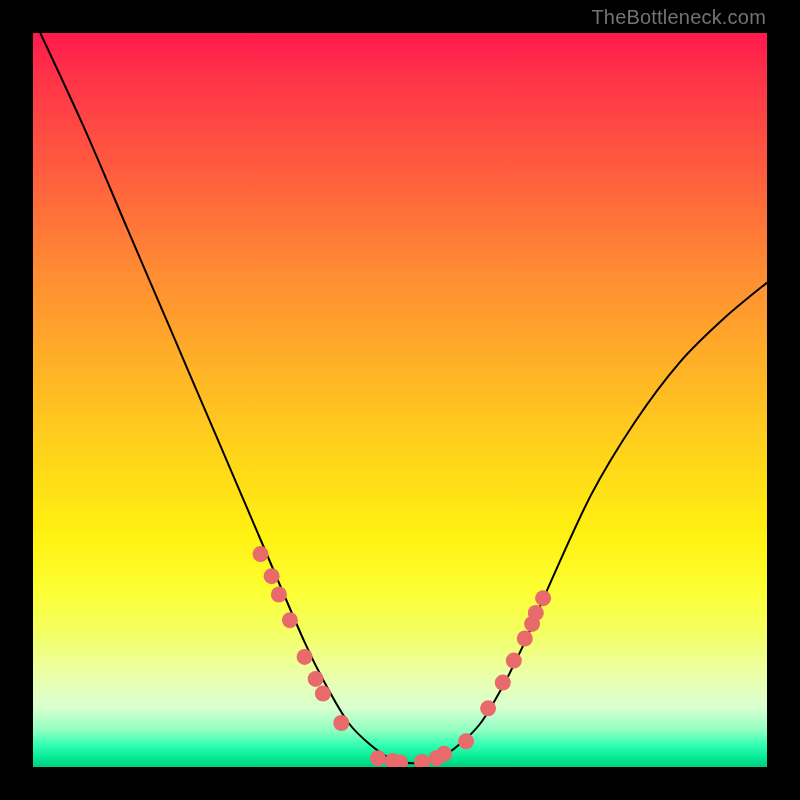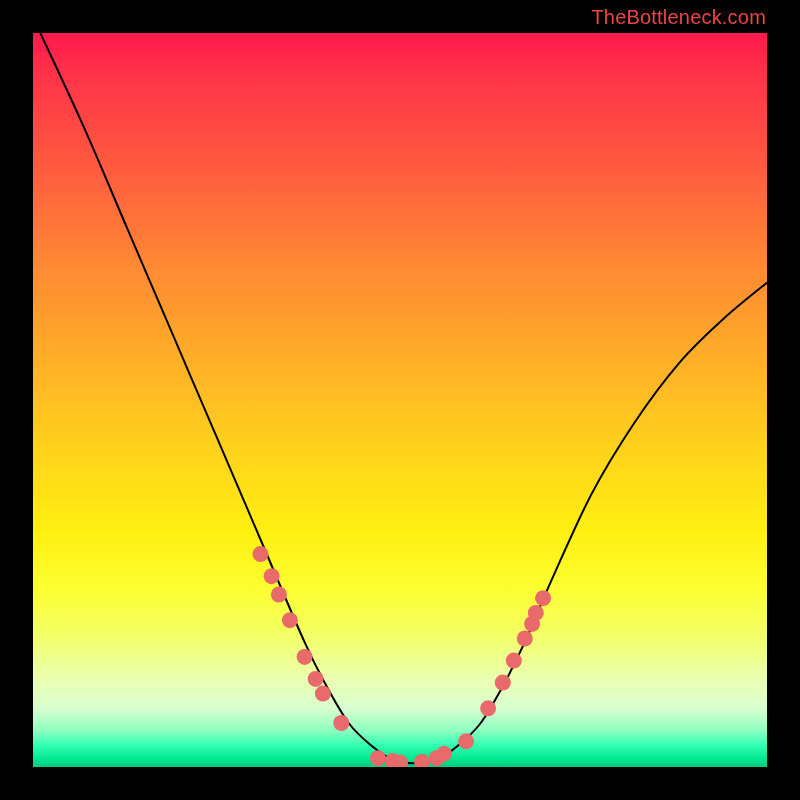--- a/index.html
+++ b/index.html
@@ -46,21 +46,21 @@
       #8fffc0 95%,
       #33ffb3 97%,
       #00e68f 99%,
       #00cc80 100%
     );
   }
   .watermark {
     position: absolute;
     top: 6px;
     right: 34px;
-    color: #ef4444;
+    color: #737373;
     font-size: 20px;
     font-weight: 500;
     letter-spacing: 0.2px;
   }
   svg.curve {
     position: absolute;
     inset: 0;
   }
 </style>
 </head>

